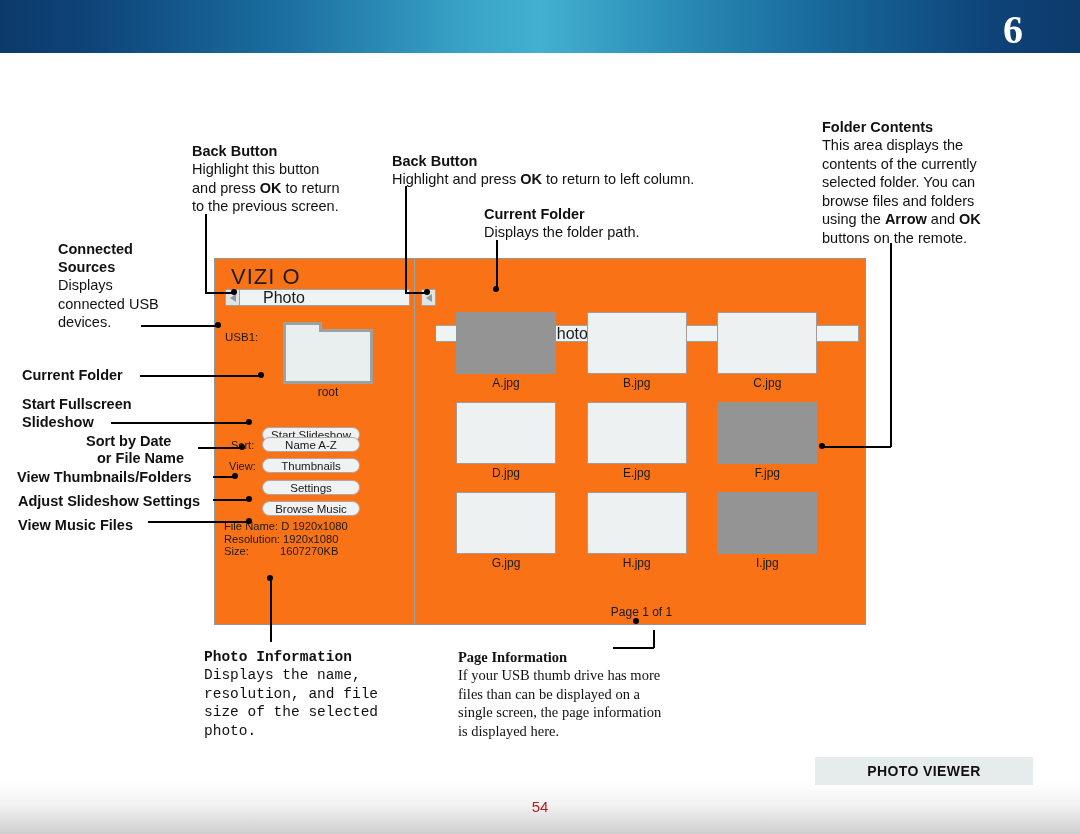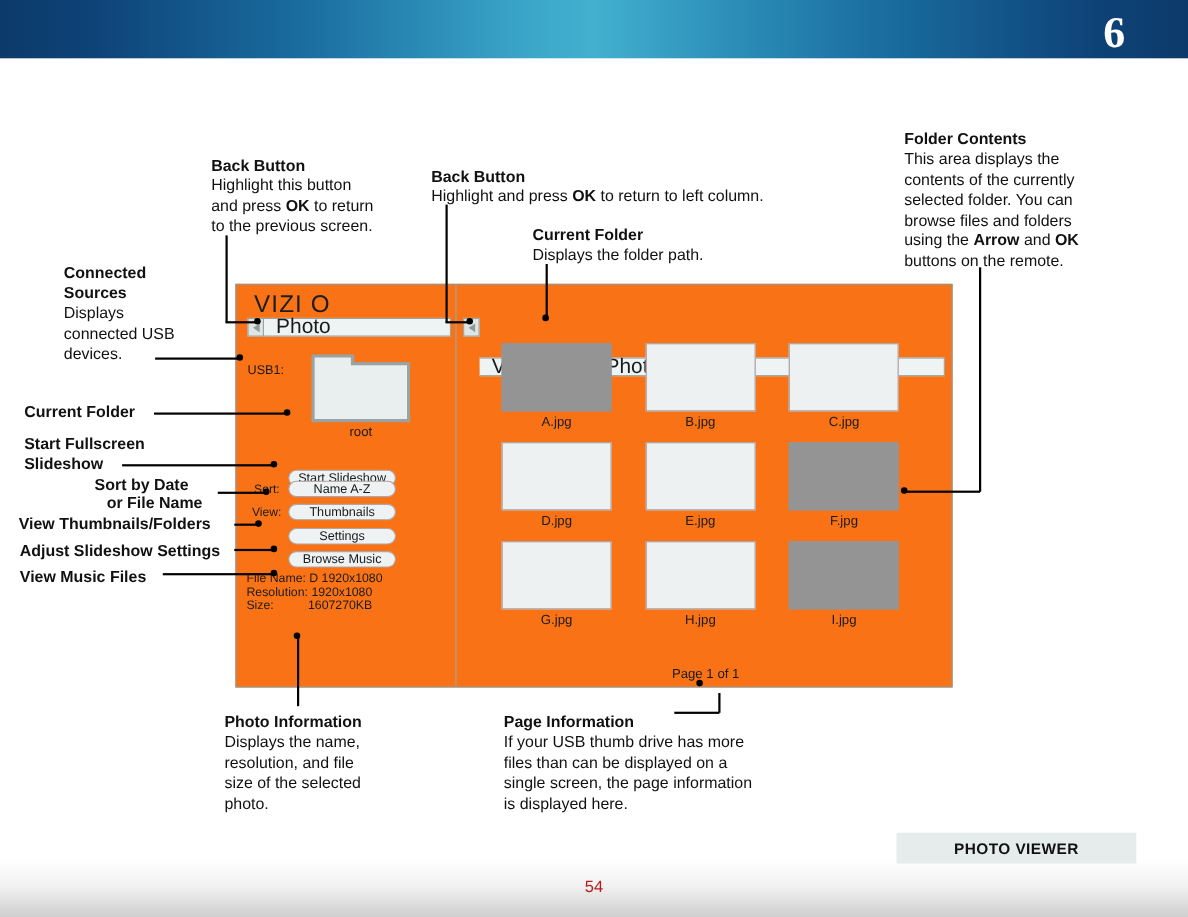--- a/index.html
+++ b/index.html
@@ -78,22 +78,22 @@
   .back-btn{
     width:15px; height:17px; border:1.2px solid #9aa2a2; background:#dfe5e5;
     display:flex; align-items:center; justify-content:center;
   }
   .back-btn .tri{
     width:0;height:0;border-top:4px solid transparent;border-bottom:4px solid transparent;
     border-right:6px solid #8f9a9a;
   }
   .path-field{
     height:17px; border:1.2px solid #9aa2a2; border-left:none; background:#eef3f3;
-    display:flex; align-items:center; padding-left:11px;
-    font-size:19px; color:#1a1a1a; white-space:nowrap;
+    display:flex; align-items:center; padding-left:23px;
+    font-size:16px; color:#1a1a1a; white-space:nowrap;
   }
   #left-navbar{ left:10px; top:30px; width:185px; }
   #left-navbar .path-field{ width:170px; }
   #right-navbar{ left:206px; top:30px; width:438px; }
   #right-navbar .path-field{ width:423px;margin-top:36px; }
 
   #usb-label{ position:absolute; left:10px; top:50px; font-size:11.5px; color:#1a1a1a;margin-top:22px; }
   #folder-icon{
     position:absolute; left:68px; top:63px; width:90px; height:62px;
   }
@@ -167,29 +167,29 @@
 </div>
 
 <div class="ann" style="left:58px; top:240px; width:150px;">
   <div class="h">Connected</div>
   <div class="h">Sources</div>
   <div class="b">Displays</div>
   <div class="b">connected USB</div>
   <div class="b">devices.</div>
 </div>
 
-<div class="ann" style="left:204px; top:648px; width:190px;">
+<div class="ann" style="left:204px; top:648px; width:190px;font-family:Liberation Mono, monospace;">
   <div class="h">Photo Information</div>
   <div class="b">Displays the name,</div>
   <div class="b">resolution, and file</div>
   <div class="b">size of the selected</div>
   <div class="b">photo.</div>
 </div>
 
-<div class="ann" style="left:458px; top:648px; width:300px;">
+<div class="ann" style="left:458px; top:648px; width:300px;font-family:Liberation Serif, serif;">
   <div class="h">Page Information</div>
   <div class="b">If your USB thumb drive has more</div>
   <div class="b">files than can be displayed on a</div>
   <div class="b">single screen, the page information</div>
   <div class="b">is displayed here.</div>
 </div>
 
 <div class="lbl" style="left:22px; top:366px;">Current Folder</div>
 <div class="lbl" style="left:22px; top:395px;">Start Fullscreen</div>
 <div class="lbl" style="left:22px; top:413px;">Slideshow</div>

